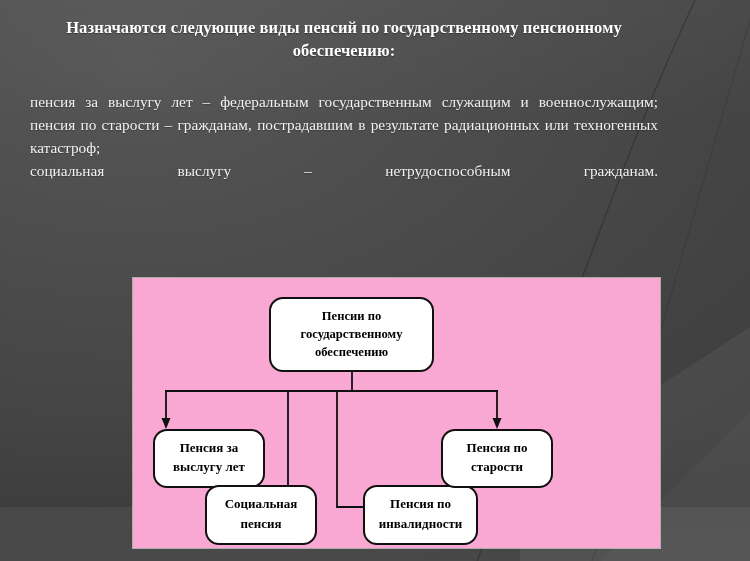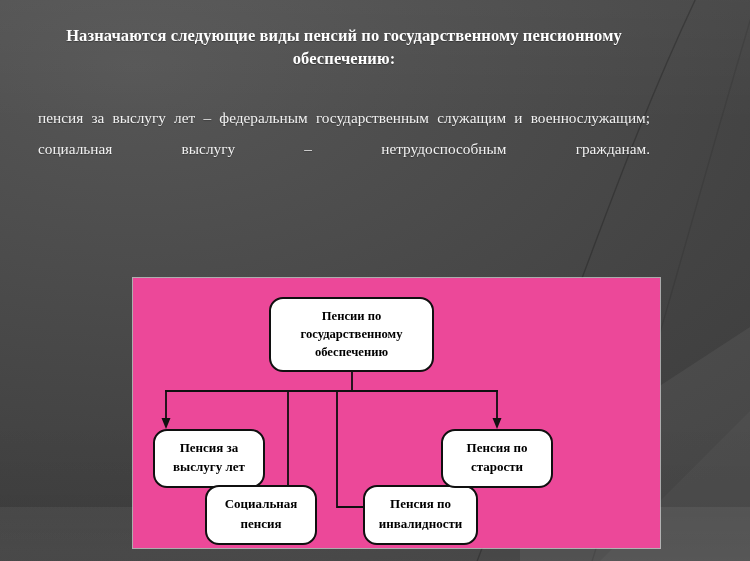--- a/index.html
+++ b/index.html
@@ -66,59 +66,59 @@
   }
   .bg-swoosh path {
     fill: none;
     stroke: rgba(0,0,0,0.22);
     stroke-width: 1.4;
   }
 
   
   .content {
     position: absolute;
-    left: 0; top: 8px;
+    left: 0; top: 0;
     width: 686px;
   }
   .slide-title {
     margin: 0;
     padding: 17px 28px 0 30px;
     font-size: 16.5px;
     line-height: 1.38;
     font-weight: bold;
     color: #ffffff;
     text-align: center;
     letter-spacing: 0.1px;
     text-shadow: 0 1px 1px rgba(0,0,0,0.35);
   }
   .body-list {
     margin: 0;
     padding: 0;
     list-style: none;
   }
   .body-line {
-    margin: 8px;
+    margin: 0;
     padding: 0 28px 0 30px;
     font-size: 15.3px;
     line-height: 1.52;
     color: #f2f2f2;
     text-align: justify;
     text-align-last: justify;
     text-shadow: 0 1px 1px rgba(0,0,0,0.3);
   }
   .body-line.first { padding-top: 27px; }
 
   
   .diagram-panel {
     position: absolute;
     left: 133px;
     top: 278px;
     width: 527px;
     height: 270px;
-    background: #ec4899;
+    background: #f9a8d4;
     box-shadow: 0 0 0 1px rgba(255,255,255,0.55);
   }
   .diagram-svg {
     display: block;
     width: 527px;
     height: 270px;
   }
   .node-box {
     fill: #ffffff;
     stroke: #101010;
@@ -156,20 +156,21 @@
     <path d="M 300 -30 C 210 140, 150 330, 40 620"></path>
     <path d="M 348 -30 C 290 150, 238 360, 150 640" opacity="0.45"></path>
   </svg>
 
   <div class="content">
 
     <h1 class="slide-title">Назначаются следующие виды пенсий по государственному пенсионному обеспечению:</h1>
 
     <div class="body-list">
       <p class="body-line first">пенсия за выслугу лет – федеральным государственным служащим и военнослужащим;</p>
+      <p class="body-line">пенсия по старости – гражданам, пострадавшим в результате радиационных или техногенных катастроф;</p>
       <p class="body-line">социальная выслугу – нетрудоспособным гражданам.</p>
     </div>
 
   </div>
 
   <div class="diagram-panel">
     <svg class="diagram-svg" viewBox="0 0 527 270">
 
       <g>
 

